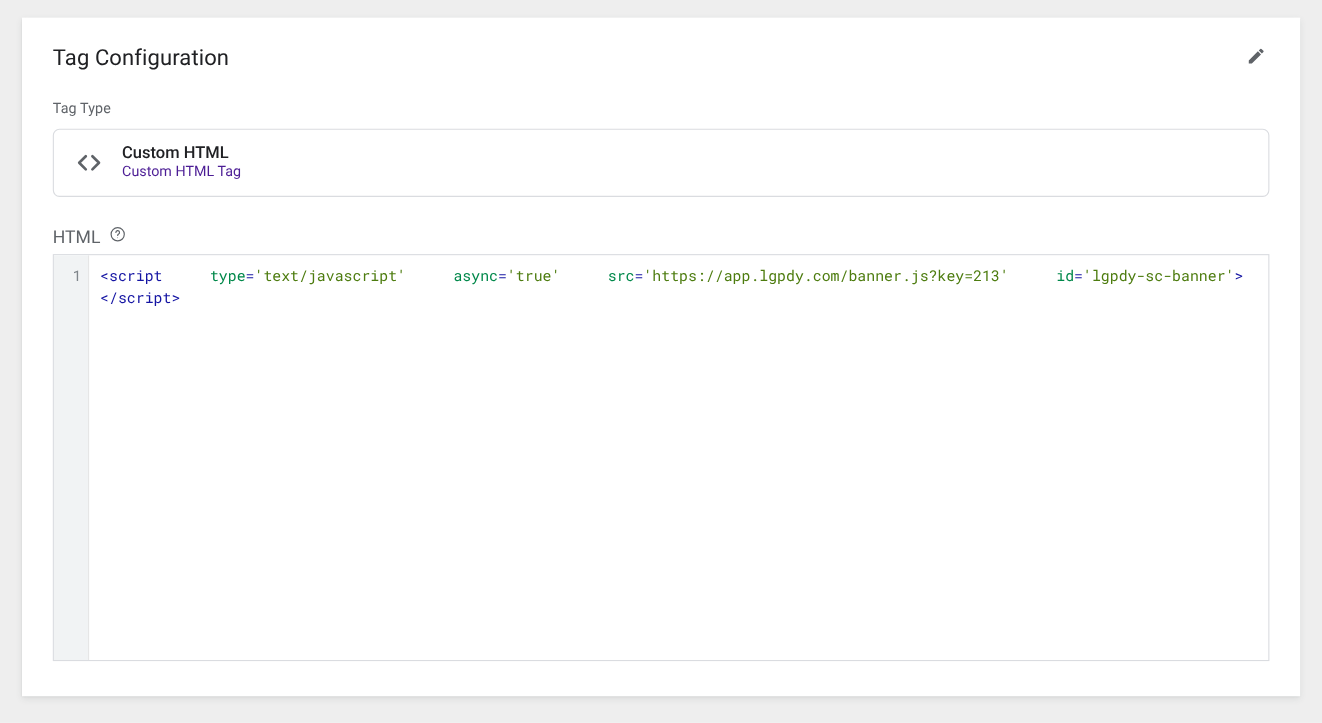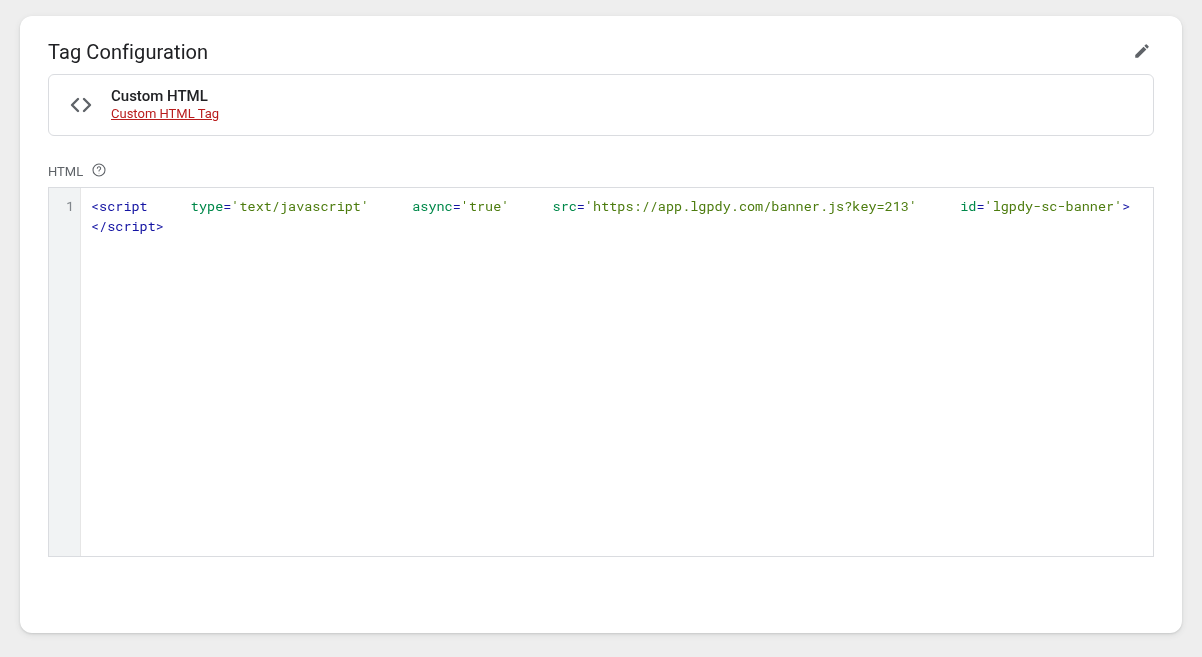--- a/index.html
+++ b/index.html
@@ -9,21 +9,21 @@
     background: #eeeeee;
     font-family: "Google Sans", "Roboto", "Helvetica Neue", Arial, sans-serif;
     color: #202124;
   }
   .card {
     position: relative;
     margin: 16px 20px;
     width: 1162px;
     height: 617px;
     background: #ffffff;
-    border-radius: 12px;
+    border-radius: 0;
     box-shadow:
       0 1px 2px rgba(60,64,67,.15),
       0 2px 6px rgba(60,64,67,.10);
     padding: 24px 28px 16px 28px;
   }
   .card-title {
     font-size: 20px;
     font-weight: 400;
     color: #202124;
     letter-spacing: .1px;
@@ -71,32 +71,31 @@
   .tag-type-box .icon svg { width: 24px; height: 24px; stroke: #5f6368; }
   .tag-type-box .texts { display: flex; flex-direction: column; }
   .tag-type-box .name {
     font-size: 15px;
     font-weight: 500;
     color: #202124;
     line-height: 1.3;
   }
   .tag-type-box .desc {
     font-size: 13px;
-    color: #b91c1c;
+    color: #4c1d95;
     line-height: 1.3;
-    text-decoration: underline;
   }
 
   .html-label-row {
     margin-top: 26px;
     display: flex;
     align-items: center;
     gap: 8px;
     color: #5f6368;
-    font-size: 13px;
+    font-size: 16px;
   }
   .help-icon svg {
     width: 16px; height: 16px; stroke: #5f6368; fill: none;
   }
 
   .code-editor {
     margin-top: 6px;
     border: 1px solid #dadce0;
     height: 370px;
     display: flex;
@@ -165,20 +164,21 @@
   <div class="card-title">Tag Configuration</div>
 
   <button class="edit-btn" aria-label="Edit">
     <span>
       <svg viewBox="0 0 24 24">
           <path d="M3 17.25V21h3.75l11.06-11.06-3.75-3.75L3 17.25zM20.71 7.04a1 1 0 0 0 0-1.41l-2.34-2.34a1 1 0 0 0-1.41 0l-1.83 1.83 3.75 3.75 1.83-1.83z"></path>
         </svg>
     </span>
   </button>
 
+  <div class="field-label">Tag Type</div>
 
   <div class="tag-type-box">
     <span class="icon">
       <svg viewBox="0 0 24 24" fill="none" stroke-width="2.4" stroke-linecap="round" stroke-linejoin="round">
         <polyline points="9 6 3 12 9 18"></polyline>
         <polyline points="15 6 21 12 15 18"></polyline>
       </svg>
     </span>
     <span class="texts">
       <span class="name">Custom HTML</span>

